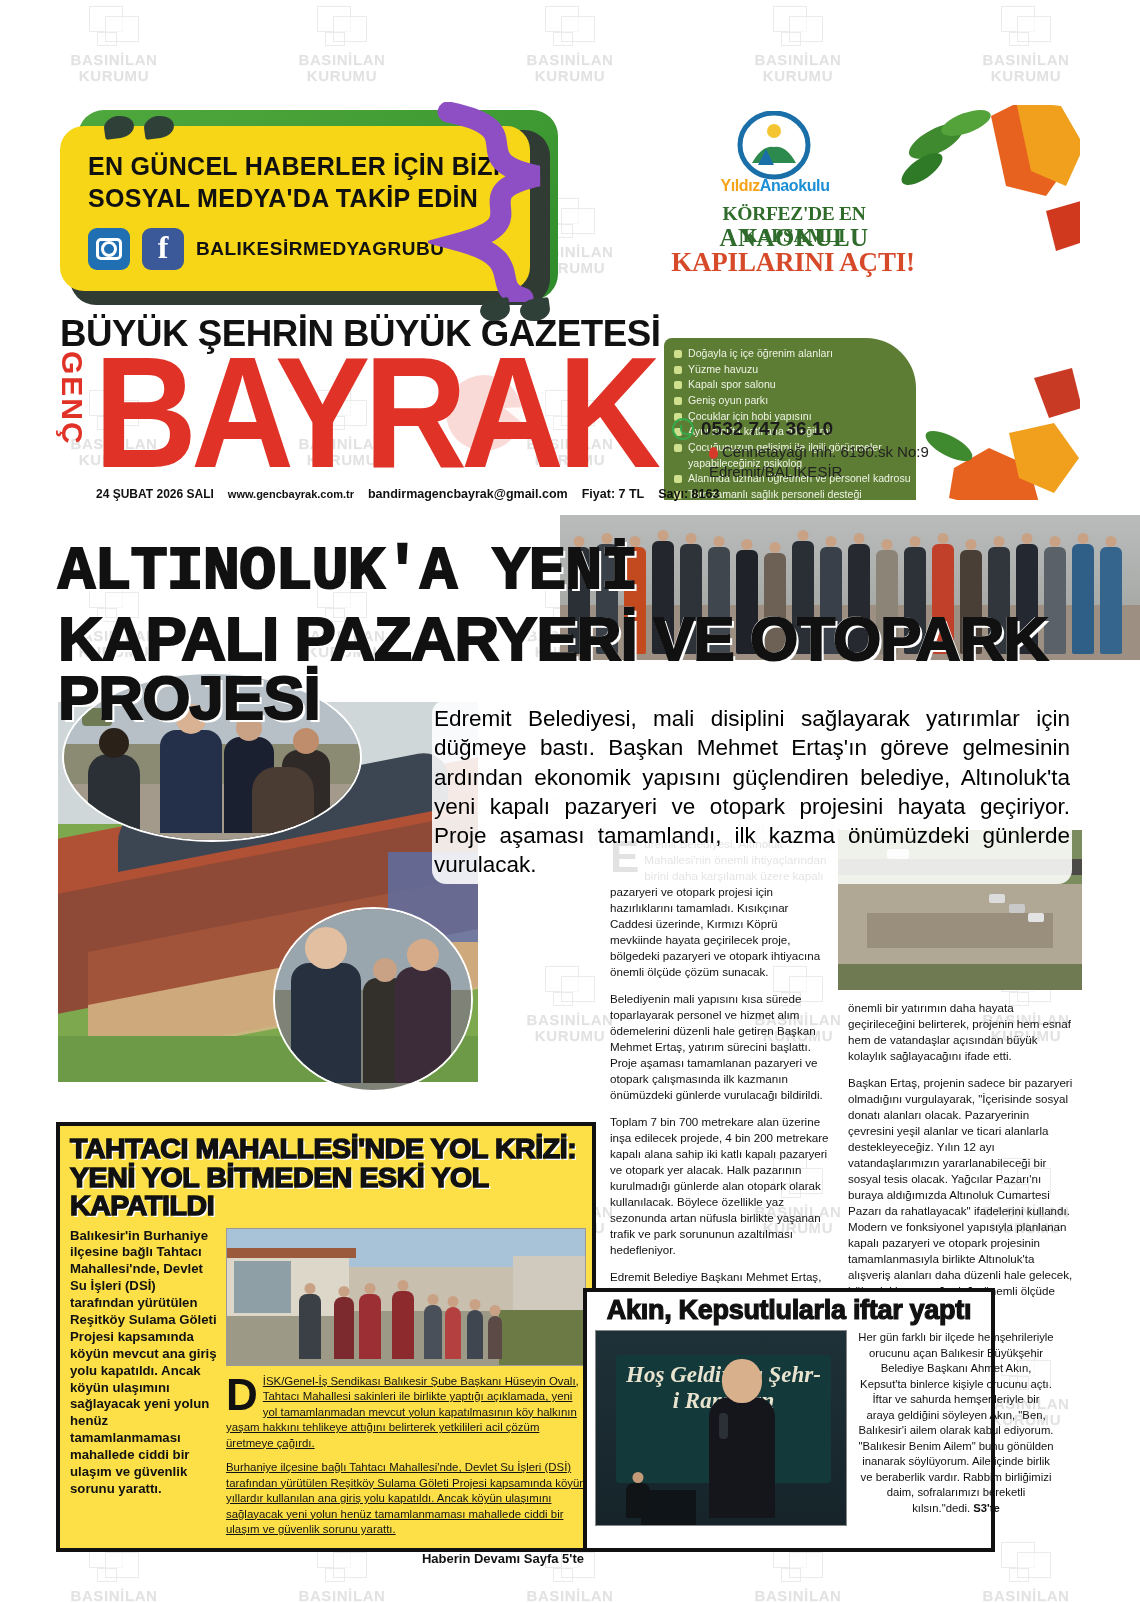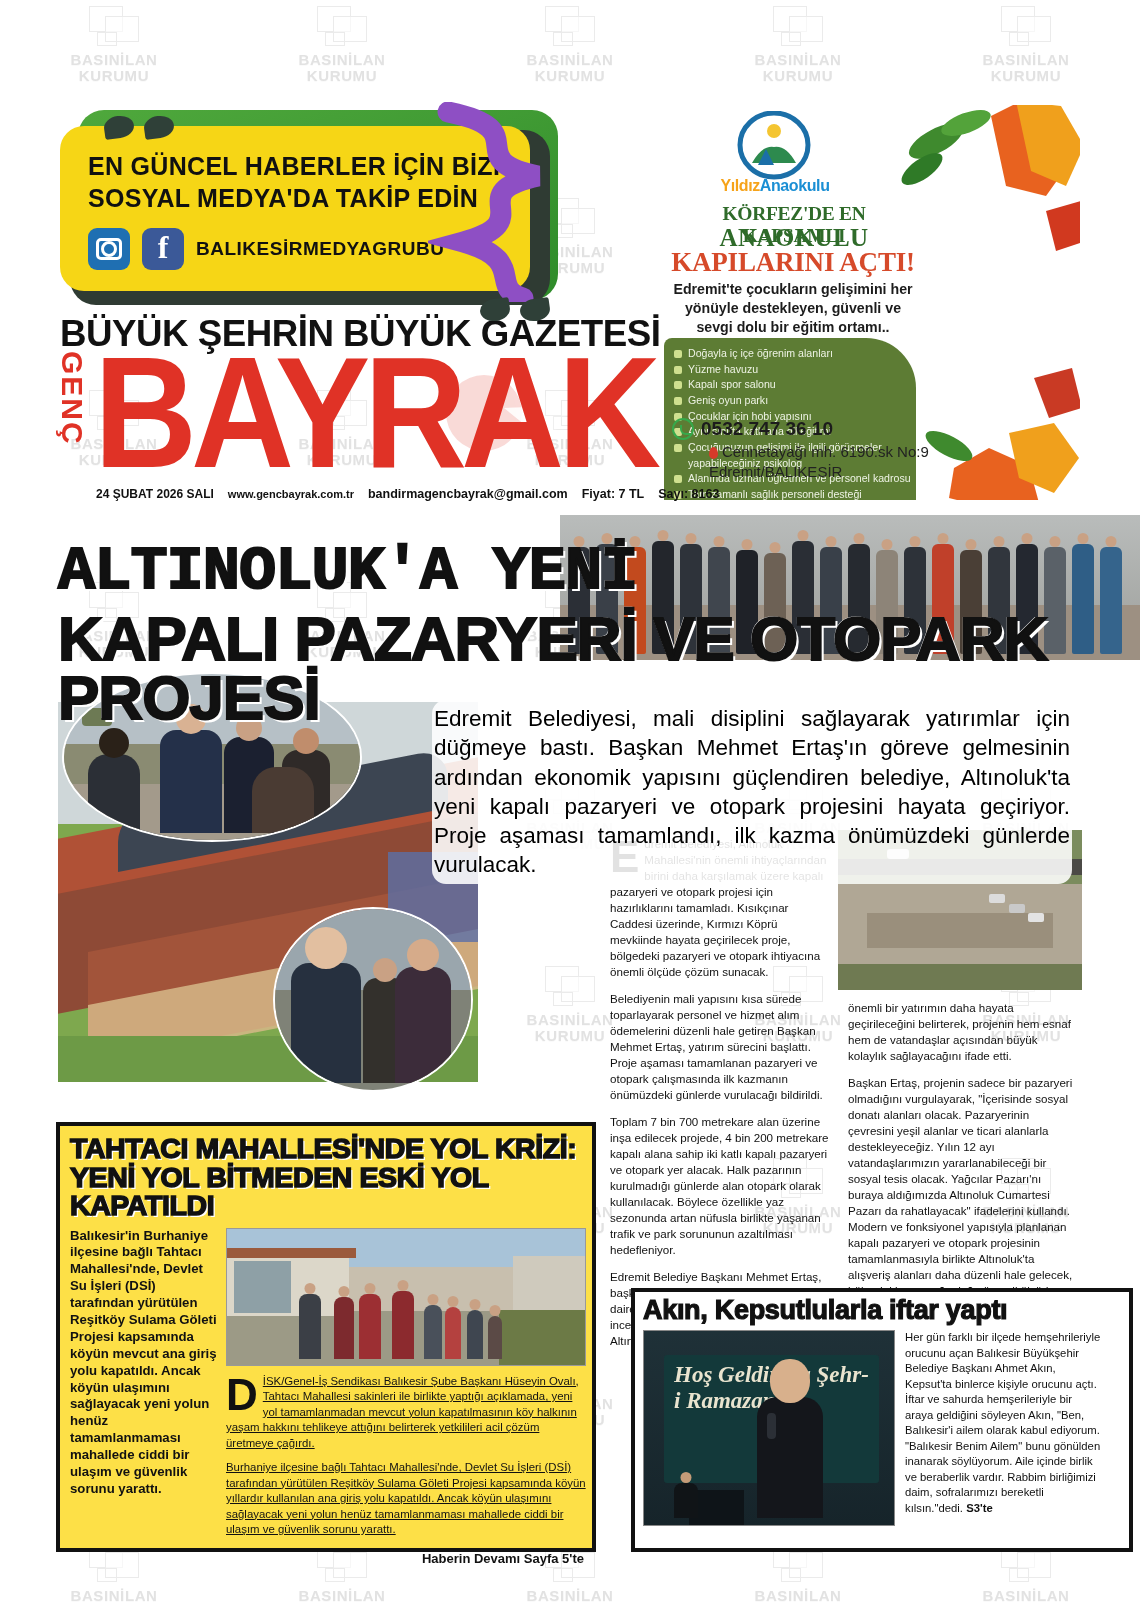--- a/index.html
+++ b/index.html
@@ -271,22 +271,22 @@
     font-size: 11.4px; line-height: 1.36; color: #111; text-align: left;
   }
   .tahtaci-text p { margin-bottom: 9px; text-decoration: underline; }
   .tahtaci-cont {
     position: absolute; right: 8px; bottom: 2px;
     font-size: 13px; font-weight: 800; color: #111;
   }
 
   
   .akin {
-    position: absolute; left: 631px; top: 1288px; width: 502px; height: 264px;
-    border: 4px solid #111; background: #fff; z-index: 18;
+    position: absolute; left: 583px; top: 1288px; width: 412px; height: 264px;
+    border: 4px solid #111; background: #fff; z-index: 18; text-align: center;
   }
   .akin-head {
     margin: 4px 8px 0 8px; font-size: 27px; font-weight: 800; color: #111;
     -webkit-text-stroke: 1.2px #111; text-shadow: 2px 2px 0 #fff;
     letter-spacing: -.3px; line-height: 1.05;
   }
   .akin-body { position: relative; margin-top: 6px; height: 212px; }
   .akin-photo {
     position: absolute; left: 8px; top: 0; width: 252px; height: 196px;
     overflow: hidden; border: 1px solid #888;
@@ -724,21 +724,20 @@
         <path d="M24 52 q10 -18 22 -16 q12 -2 22 16 z" fill="#2d8a4e"></path>
         <path d="M30 54 l8 -16 l8 16 z" fill="#1b6fa8"></path>
       </svg>
       <div class="ana-brand">
         <span style="color:#f6a31a">Yıldız</span><span style="color:#1b8fd4">Anaokulu</span>
       </div>
 
       <div class="ana-h1">KÖRFEZ'DE EN KAPSAMLI</div>
       <div class="ana-h2">ANAOKULU</div>
       <div class="ana-h3">KAPILARINI AÇTI!</div>
-      <div class="ana-sub">Edremit'te çocukların gelişimini her yönüyle destekleyen, güvenli ve sevgi dolu bir eğitim ortamı..</div>
 
       <ul class="ana-list">
         <li>Doğayla iç içe öğrenim alanları</li>
         <li>Yüzme havuzu</li>
         <li>Kapalı spor salonu</li>
         <li>Geniş oyun parkı</li>
         <li>Çocuklar için hobi yapısını</li>
         <li>Aynı sınıfta katlı ana dil eğitimi</li>
         <li class="wrap">Çocuğunuzun gelişimi ile ilgili görüşmeler yapabileceğiniz psikolog</li>
         <li>Alanında uzman öğretmen ve personel kadrosu</li>

